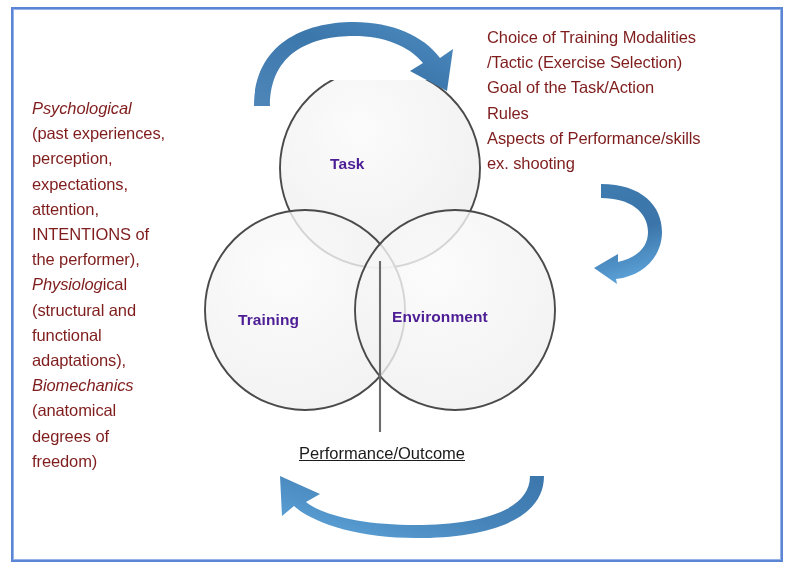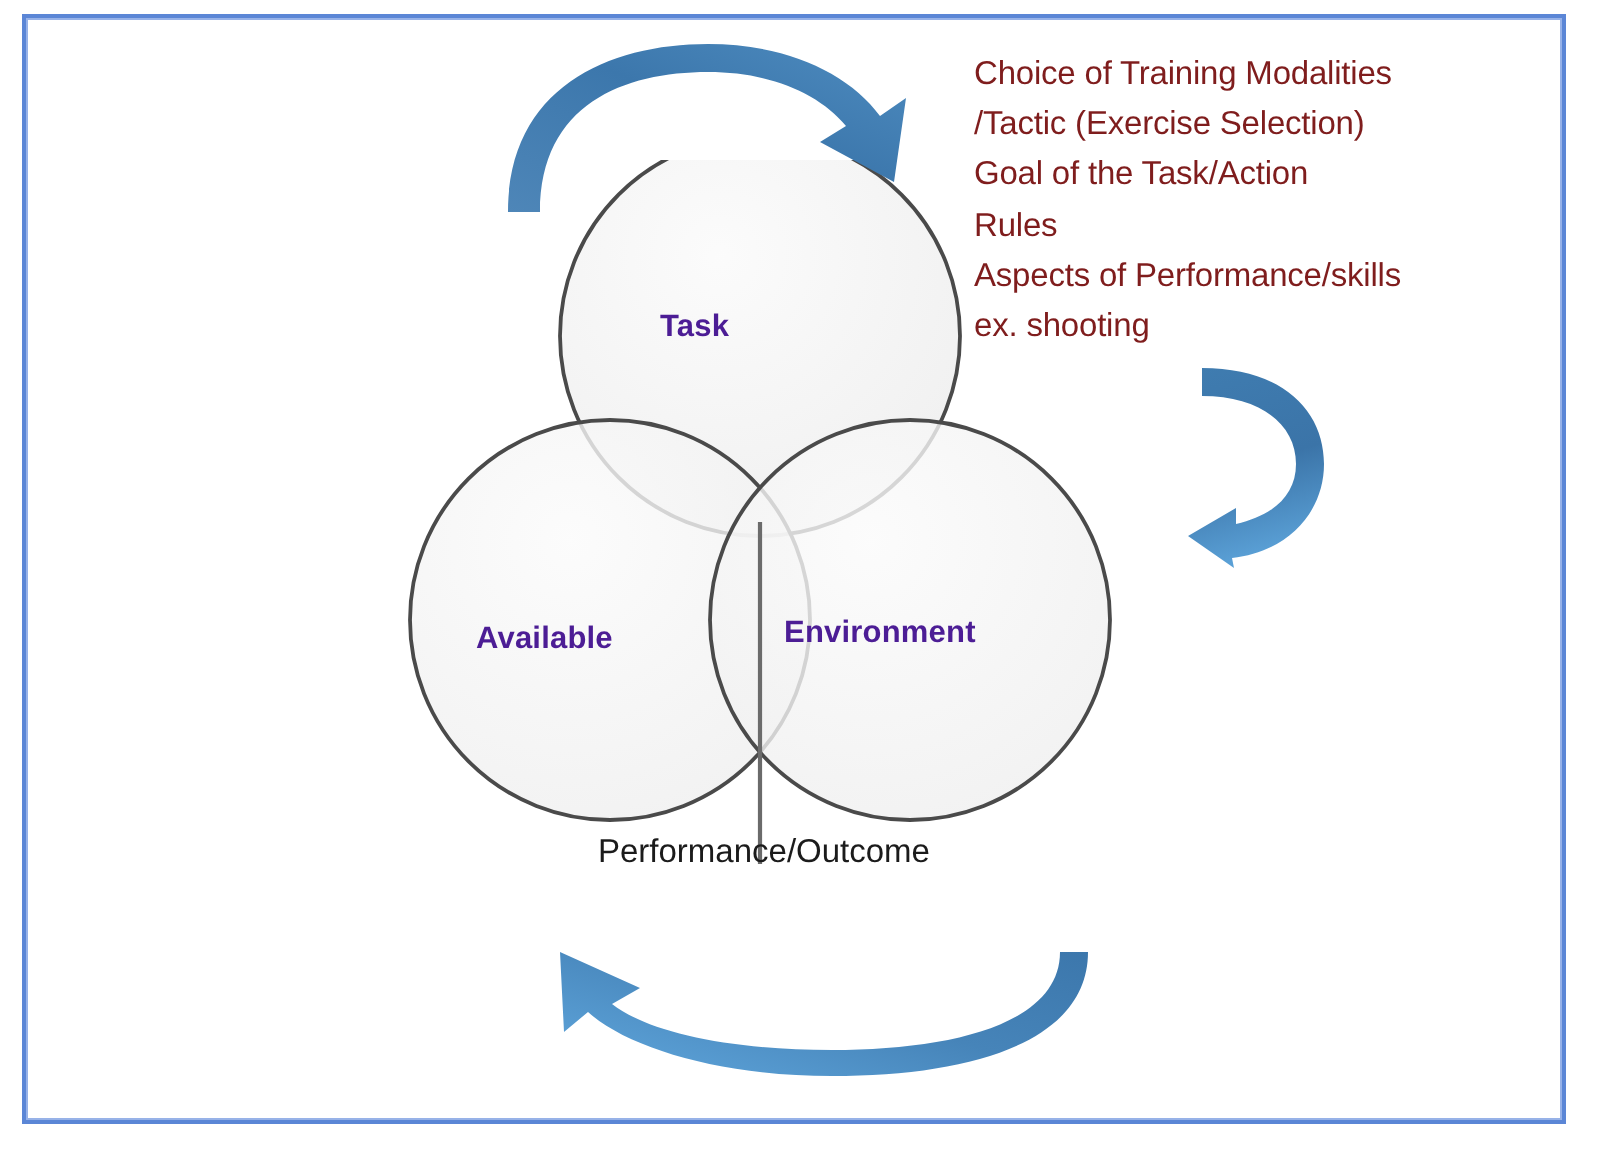--- a/index.html
+++ b/index.html
@@ -50,26 +50,27 @@
   }
   .textblock .it { font-style: italic; }
 
   #left-text  { left: 32px;  top: 96px;  width: 190px; }
   #tr-text    { left: 487px; top: 25px;  width: 290px; }
   #br-text    { left: 578px; top: 288px; width: 206px; }
 
   #outcome-label {
     position: absolute;
     left: 262px;
-    top: 415px;
+    top: 442px;
     width: 240px;
     text-align: center;
     font-size: 16.5px;
     line-height: 22px;
     color: #1b1b1b;
+    text-decoration: underline;
   }
 
   
   #venn {
     position: absolute;
     left: 195px;
     top: 80px;
     width: 370px;
     height: 360px;
   }
@@ -92,20 +93,35 @@
   #arrow-bot   { left: 248px; top: 472px; width: 310px; height: 70px; }
 </style>
 </head>
 <body>
 
 <div id="canvas">
 
   <div id="frame"></div>
   <div id="frame-inner"></div>
 
+  <div class="textblock" id="left-text"><span class="it">Psychological</span>
+(past experiences,
+perception,
+expectations,
+attention,
+INTENTIONS of
+the performer),
+<span class="it">Physiolog</span>ical
+(structural and
+functional
+adaptations),
+<span class="it">Biomechanics</span>
+(anatomical
+degrees of
+freedom)</div>
 
   <div class="textblock" id="tr-text">Choice of Training Modalities
 /Tactic (Exercise Selection)
 Goal of the Task/Action
 Rules
 Aspects of Performance/skills
 ex. shooting</div>
 
 
   <svg id="venn" viewBox="0 0 370 360">
@@ -119,21 +135,21 @@
     <circle cx="185" cy="88" r="100" fill="url(#circFill)" fill-opacity="0.92" stroke="#4a4a4a" stroke-width="1.9"></circle>
 
     <circle cx="110" cy="230" r="100" fill="url(#circFill)" fill-opacity="0.80" stroke="#4a4a4a" stroke-width="1.9"></circle>
 
     <circle cx="260" cy="230" r="100" fill="url(#circFill)" fill-opacity="0.80" stroke="#4a4a4a" stroke-width="1.9"></circle>
 
     <line x1="185" y1="181" x2="185" y2="352" stroke="#6b6b6b" stroke-width="2.1"></line>
   </svg>
 
   <div class="venn-label" id="label-task">Task</div>
-  <div class="venn-label" id="label-organism">Available</div>
+  <div class="venn-label" id="label-organism">Training</div>
   <div class="venn-label" id="label-environment">Environment</div>
 
   <div id="outcome-label">Performance/Outcome</div>
 
   <svg class="arrow-svg" id="arrow-top" viewBox="0 0 240 92">
     <defs>
       <linearGradient id="gTop" x1="0" y1="1" x2="1" y2="0">
         <stop offset="0%" stop-color="#4E86B8"></stop>
         <stop offset="55%" stop-color="#3C77AC"></stop>
         <stop offset="100%" stop-color="#4E8CC0"></stop>

